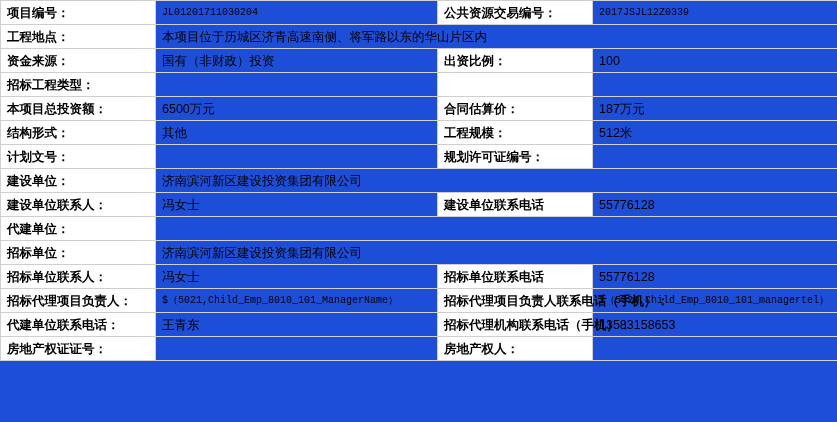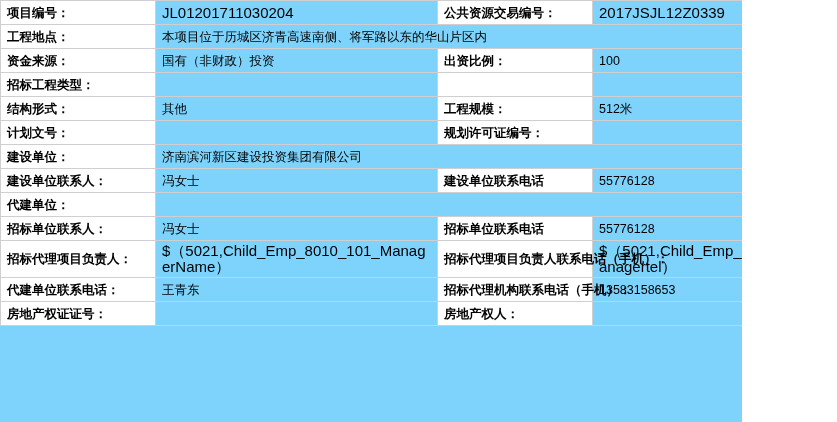--- a/index.html
+++ b/index.html
@@ -5,26 +5,26 @@
   html, body {
     margin: 0;
     padding: 0;
     background: #ffffff;
   }
   body {
     font-family: "Liberation Sans", sans-serif;
     color: #000000;
   }
   #page {
-    width: 742px;
+    width: 837px;
     height: 422px;
     position: relative;
     box-sizing: border-box;
     overflow: hidden;
-    background: #7dd3fc;
+    background: #1d4ed8;
   }
   table.form {
     width: 837px;
     border-collapse: collapse;
     table-layout: fixed;
     font-size: 12.5px;
   }
   table.form tr {
     height: 24px;
   }
@@ -43,22 +43,22 @@
   td.value {
     font-weight: normal;
   }
   
   col.c1 { width: 155px; }
   col.c2 { width: 282px; }
   col.c3 { width: 155px; }
   col.c4 { width: 245px; }
 
   .mono {
-    font-family: Liberation Sans, sans-serif;
-    font-size: 15px;
+    font-family: Liberation Mono, monospace;
+    font-size: 10px;
   }
   .tall { height: 38px; margin-left: 40px; }
   .tall td { vertical-align: middle; }
 </style>
 </head>
 <body>
 
 <div id="page">
   <table class="form">
     <colgroup>
@@ -89,20 +89,26 @@
         <td class="value">100</td>
       </tr>
 
       <tr>
         <td class="label">招标工程类型：</td>
         <td class="value"></td>
         <td class="label"></td>
         <td class="value"></td>
       </tr>
 
+      <tr>
+        <td class="label">本项目总投资额：</td>
+        <td class="value">6500万元</td>
+        <td class="label">合同估算价：</td>
+        <td class="value">187万元</td>
+      </tr>
 
       <tr>
         <td class="label">结构形式：</td>
         <td class="value">其他</td>
         <td class="label">工程规模：</td>
         <td class="value">512米</td>
       </tr>
 
       <tr>
         <td class="label">计划文号：</td>
@@ -122,20 +128,24 @@
         <td class="label">建设单位联系电话</td>
         <td class="value">55776128</td>
       </tr>
 
       <tr>
         <td class="label">代建单位：</td>
         <td class="value" colspan="3"></td>
       </tr>
 
 
+      <tr>
+        <td class="label">招标单位：</td>
+        <td class="value" colspan="3">济南滨河新区建设投资集团有限公司</td>
+      </tr>
 
       <tr>
         <td class="label">招标单位联系人：</td>
         <td class="value">冯女士</td>
         <td class="label">招标单位联系电话</td>
         <td class="value">55776128</td>
       </tr>
 
 
       <tr class="tall">

